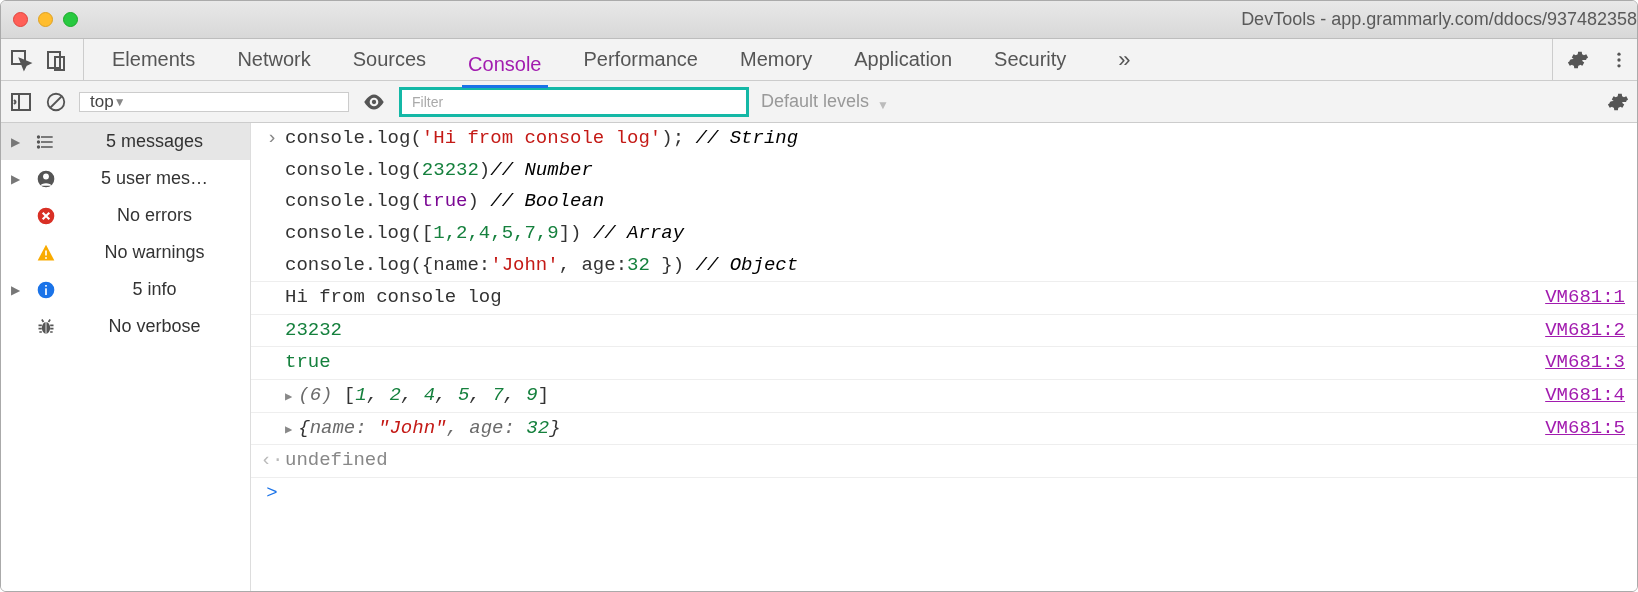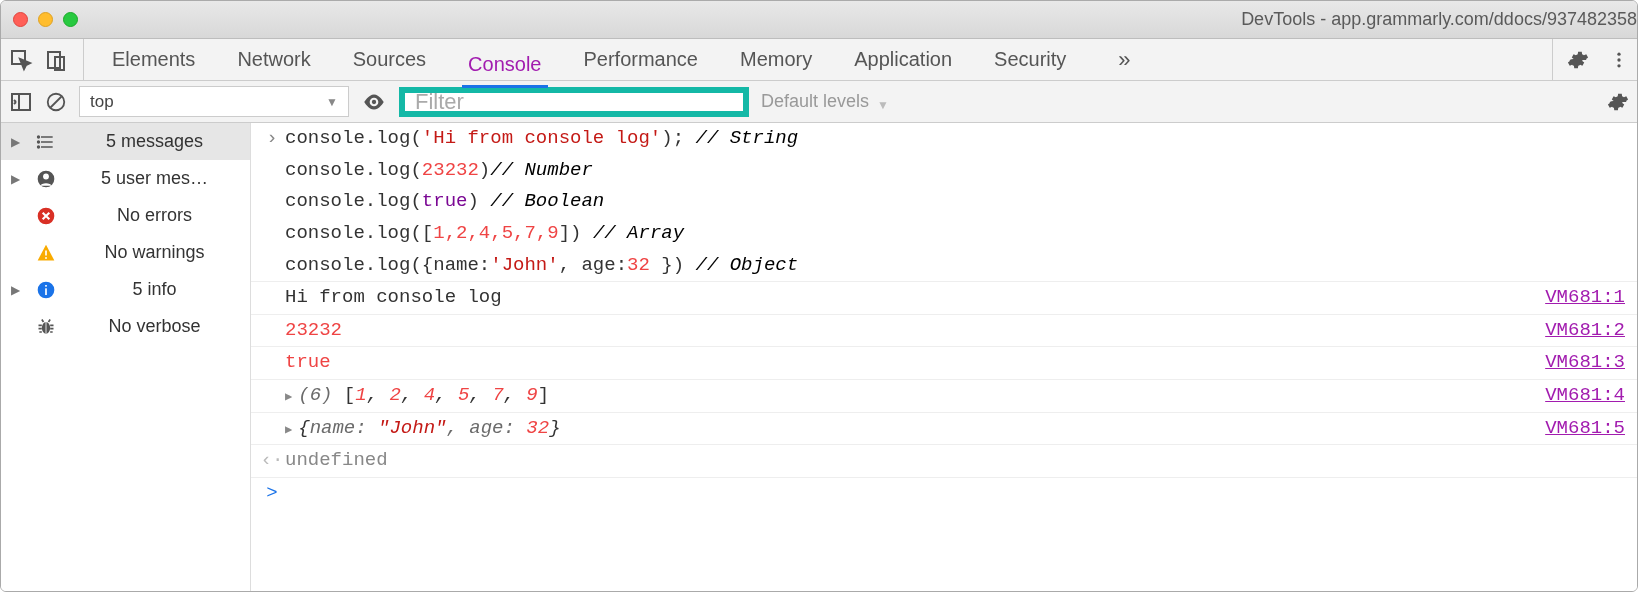--- a/index.html
+++ b/index.html
@@ -62,28 +62,28 @@
   .ctoolbar {
     height: 42px;
     border-bottom: 1px solid #ccc;
     display:flex;
     align-items:center;
     padding:0 8px;
     gap:12px;
     background:#f3f3f3;
   }
   .ctx-select {
-    display:flex; align-items:center; justify-content:space-between;
-    border:1px solid #ccc; background:#fff; height:31px;
+    display:flex; align-items:center; 
+    border:1px solid #ccc; background:#fff; height:20px;
     padding:0 10px; font-size:17px; color:#444; width:270px;
   }
   .ctx-select .tri { color:#888; font-size:12px;}
   .filter-input {
-    width:350px; height:30px; border:6px solid #14b8a6;
-    font-size:22px; padding:0 10px; color:#ef4444; background:#fff;
+    width:350px; height:30px; border:3px solid #14b8a6;
+    font-size:14px; padding:0 10px; color:#ef4444; background:#fff;
   }
   .filter-input::placeholder { color:#aaa;}
   .levels {
     display:flex; align-items:flex-end; gap:8px;
     font-size:18px; color:#999; cursor:pointer;
   }
   .levels .tri { color:#bbb; font-size:12px;}
   .spacer { flex:1;}
   
   .main { display:flex; height:calc(100% - 38px - 42px - 42px); }
@@ -109,21 +109,21 @@
   }
   .row {
     display:flex; padding:3px 12px 3px 8px;
     border-bottom:1px solid #eee;
   }
   .row.noborder { border-bottom:none;}
   .gutter { width:26px; text-align:center; color:#888; flex-shrink:0;}
   .content { flex:1; white-space:pre-wrap;}
   .src { color:#a21caf; text-decoration:underline; cursor:pointer; margin-left:20px;}
   .tok-str   { color:#c41a16;}
-  .tok-num   { color:#ef4444;}
+  .tok-num   { color:#15803d;}
   .tok-bool  { color:#7b0894;}
   .tok-cmt   { color:#000000; font-style:italic;}
   .tok-key   { color:#6b6b6b; font-style:italic;}
   .tok-undef { color:#888;font-family:Liberation Mono, monospace;}
   .tri-exp { color:#888; font-size:12px; margin-right:6px;}
   .italic { font-style:italic;}
   .gear { width:22px; height:22px; color:#555;}
 </style>
 </head>
 <body>

